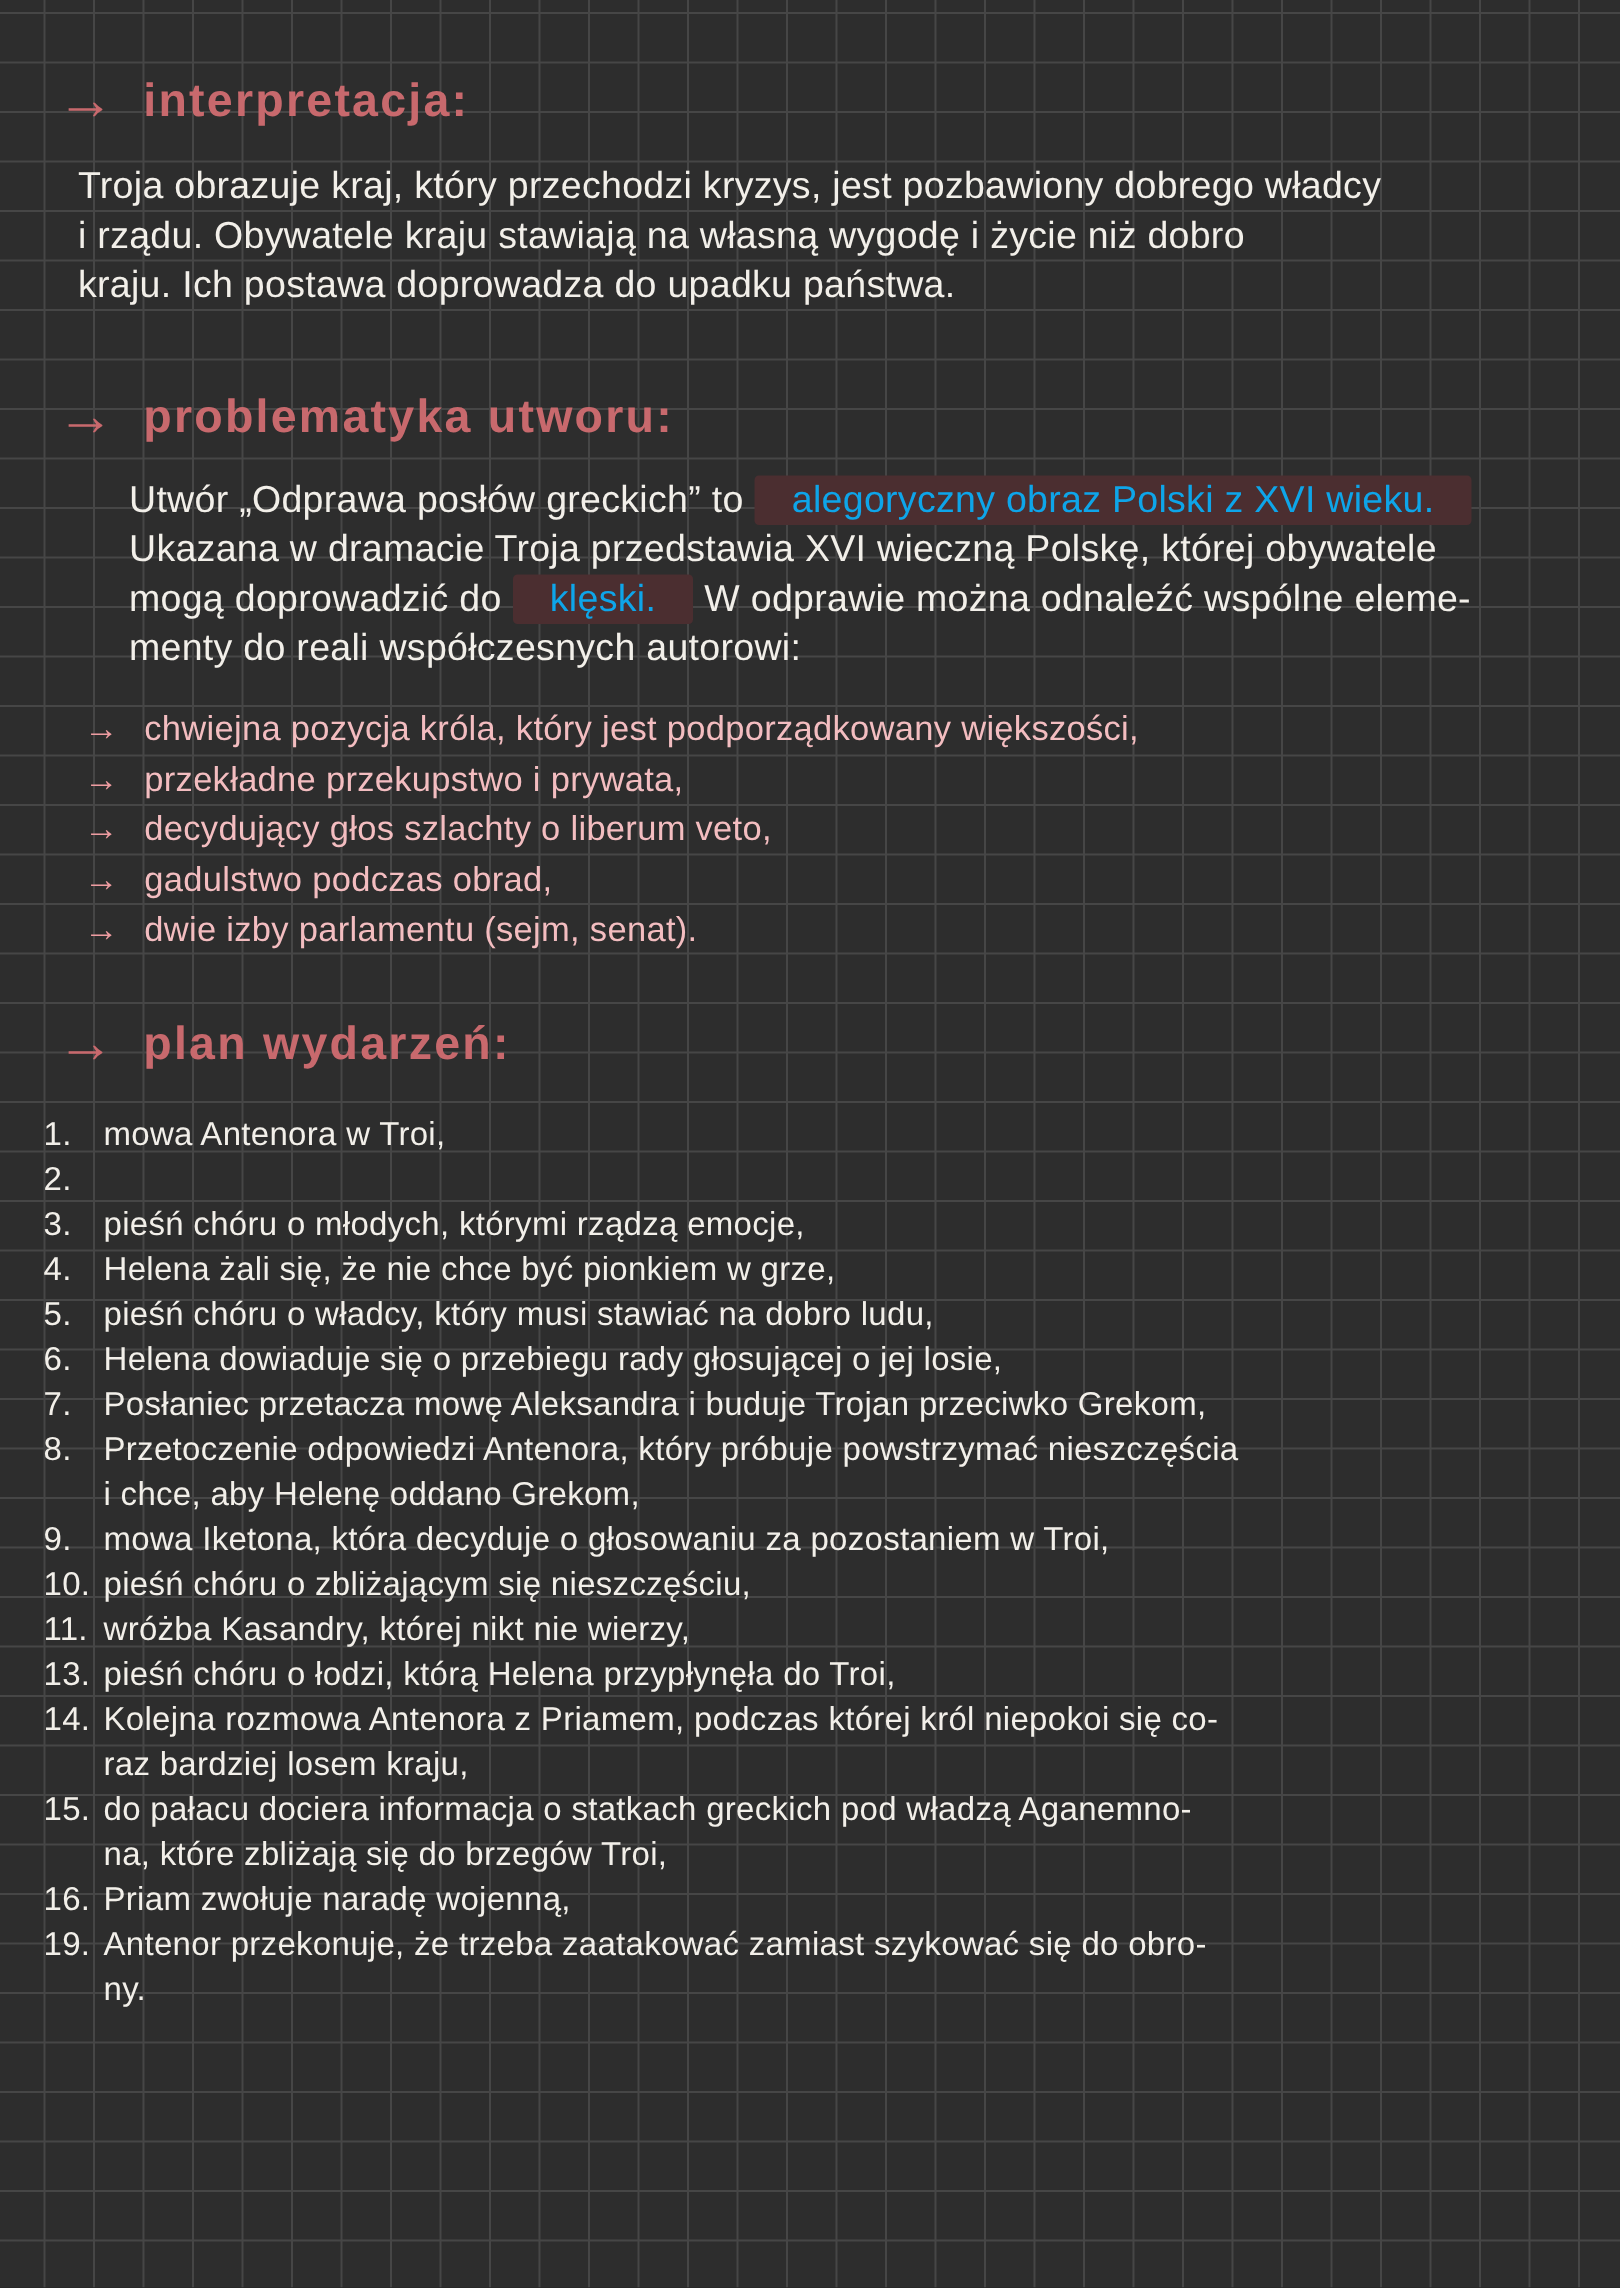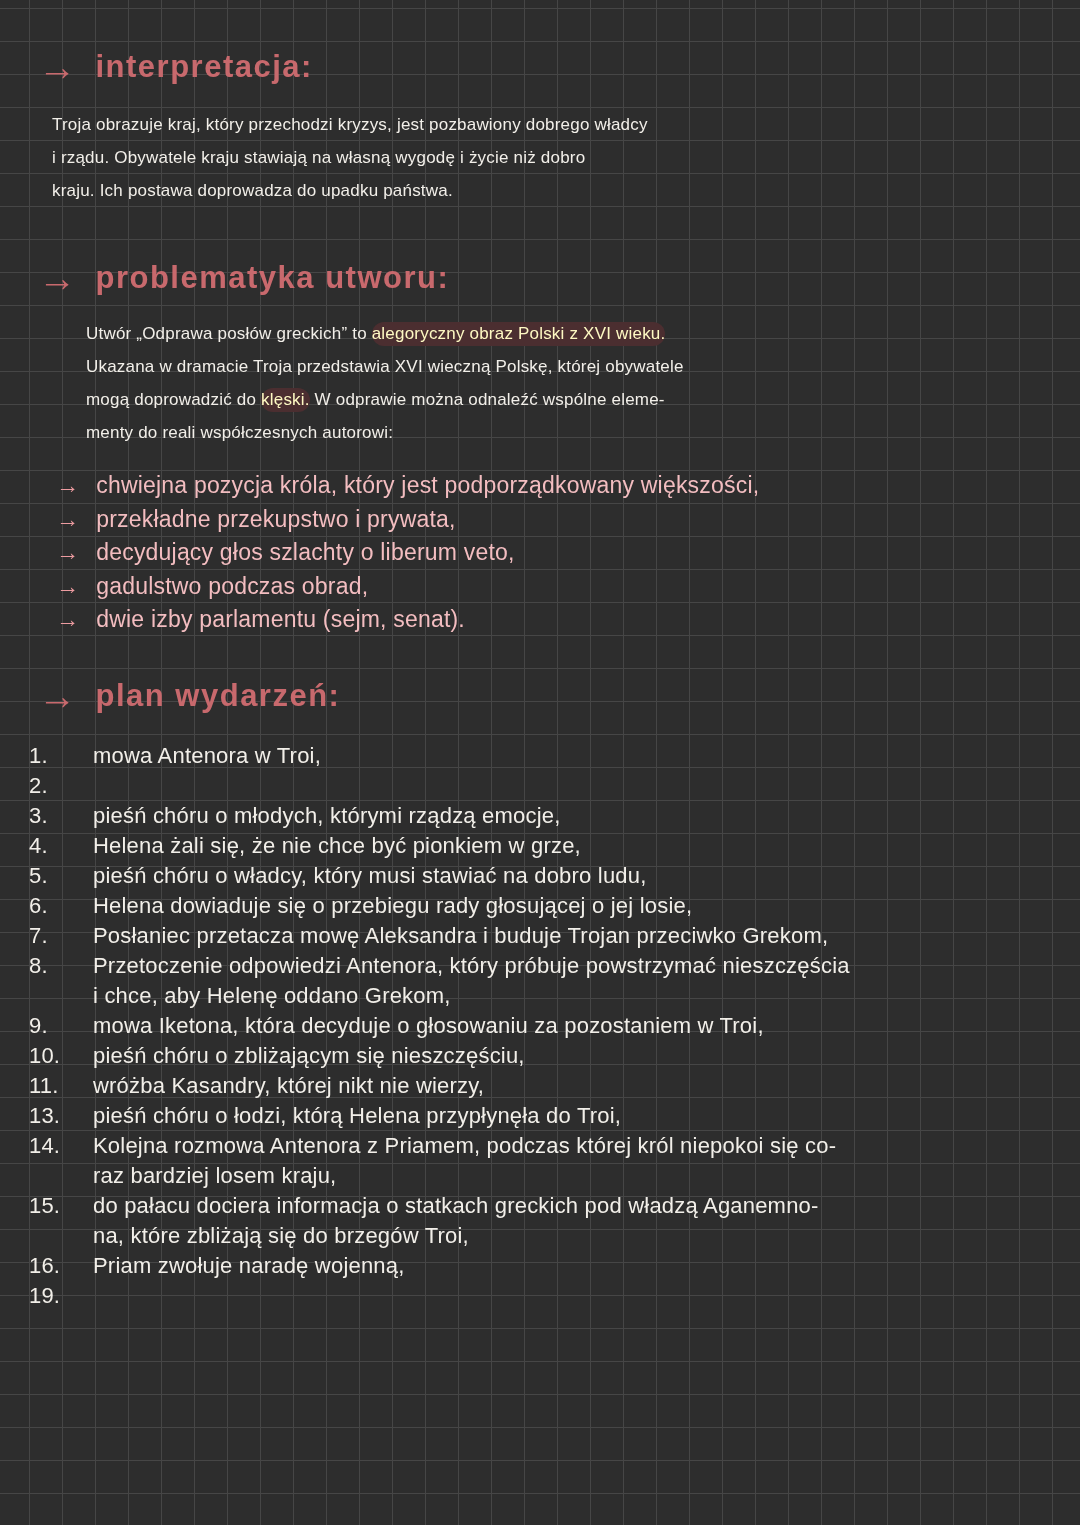--- a/index.html
+++ b/index.html
@@ -22,50 +22,50 @@
     display:flex; align-items:center; gap:18px;
     margin:0;
     color:#c8696d;
     font-size:31px; font-weight:bold;
     letter-spacing:1.5px;
     line-height:1.2;
   }
   .h-arrow { font-size:38px; font-weight:bold; line-height:1; }
   .para {
     white-space:pre-line;
-    font-size:17px; line-height:33px;
+    font-size:25px; line-height:33px;
     letter-spacing:0.2px;
     margin:0;
   }
   .p-problematyka { margin:22px 0 0 14px; }
   .sec-interpretacja { margin-top:52px; }
   .p-interpretacja { margin:20px 0 0 48px; }
   .hl {
     background:#4b2e30;
-    color:#fef9c3;
-    padding:2px 0 3px;
-    border-radius:13px;
+    color:#0ea5e9;
+    padding:2px 25px 3px;
+    border-radius:3px;
   }
   .bullets { margin:20px 0 0 18px; }
   .bullet-row {
     display:flex; gap:17px;
     color:#f3bdc0;
     font-size:23px; line-height:33.5px;
     letter-spacing:0.2px;
   }
   .b-arrow { color:#ee9ca1; font-weight:bold; }
   .sec-plan { margin-top:40px; }
   .plan { margin:26px 0 0 -9px; }
   .plan-row {
     display:flex;
     font-size:22px; line-height:30px;
     letter-spacing:0.2px;
   }
   .plan-num { flex:0 0 40px; }
-  .plan-text { white-space:pre-line;margin-left:24px; }
+  .plan-text { white-space:pre-line; }
 </style>
 </head>
 <body>
 
 <div class="page">
 
   <section class="sec sec-problematyka">
     <h2 class="heading">
         <span class="h-arrow">→</span>
         <span class="h-text">interpretacja:</span>
@@ -171,17 +171,19 @@
           <span class="plan-num">15.</span>
           <div class="plan-text">do pałacu dociera informacja o statkach greckich pod władzą Aganemno-
 na, które zbliżają się do brzegów Troi,</div>
         </div>
         <div class="plan-row">
           <span class="plan-num">16.</span>
           <div class="plan-text">Priam zwołuje naradę wojenną,</div>
         </div>
         <div class="plan-row">
           <span class="plan-num">19.</span>
+          <div class="plan-text">Antenor przekonuje, że trzeba zaatakować zamiast szykować się do obro-
+ny.</div>
         </div>
       </div>
   </section>
 
 </div>
 
 </body></html>

